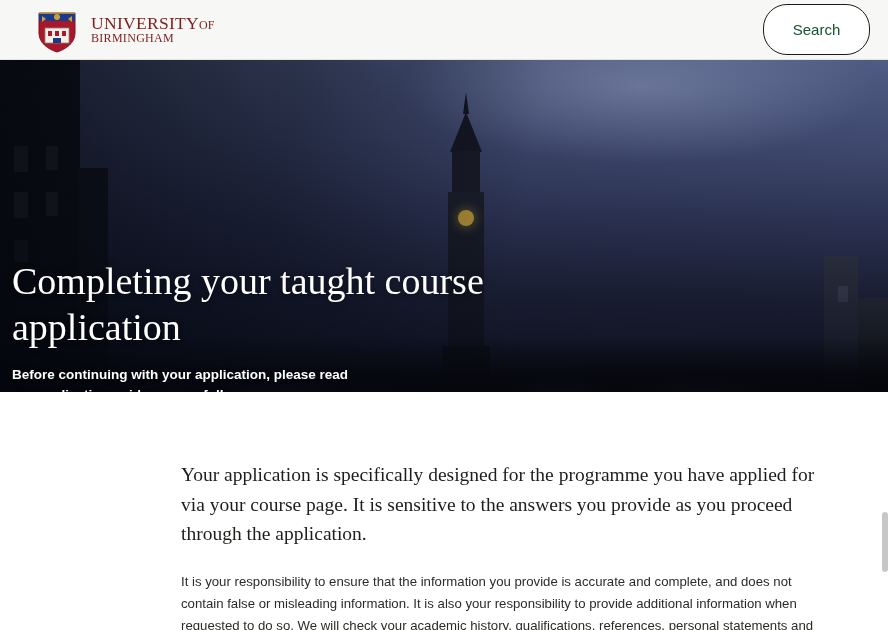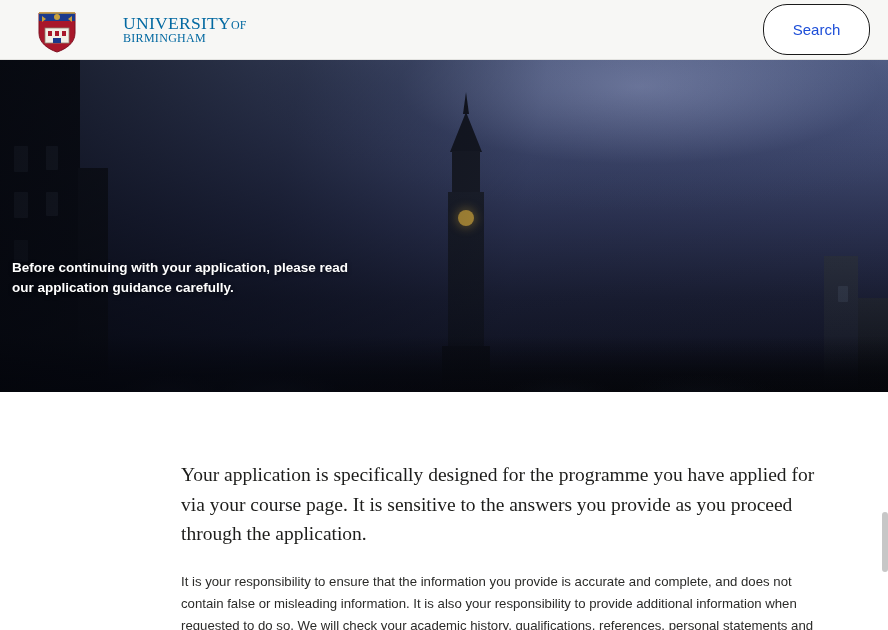--- a/index.html
+++ b/index.html
@@ -29,22 +29,21 @@
   }
   .crest {
     width: 42px;
     height: 46px;
     position: relative;
     flex: 0 0 auto;
   }
   .crest svg { display: block; }
   .wordmark {
     line-height: 1.04;
-    color: #0369a1;
-    margin-left: 32px;
+    color: #7f1d1d;
   }
   .wordmark .l1 {
     font-family: "Liberation Serif", serif;
     font-size: 17.5px;
     letter-spacing: 0.3px;
     font-weight: 400;
     white-space: nowrap;
   }
   .wordmark .l1 .of {
     font-size: 12px;
@@ -56,21 +55,21 @@
     letter-spacing: 0.3px;
     font-weight: 400;
     white-space: nowrap;
   }
   .search-btn {
     width: 107px;
     height: 51px;
     border-radius: 24px;
     border: 1.5px solid #1b1b1b;
     background: #ffffff;
-    color: #1d4ed8;
+    color: #14532d;
     font-size: 15px;
     font-weight: 400;
     display: flex;
     align-items: center;
     justify-content: center;
     cursor: pointer;
     font-family: "Liberation Sans", sans-serif;
   }
 
   
@@ -305,20 +304,21 @@
     <div class="belfry"></div>
     <div class="shaft"></div>
     <div class="clockface"></div>
     <div class="base"></div>
   </div>
 
   <div class="treeline"></div>
   <div class="hero-scrim"></div>
 
   <div class="hero-content">
+    <h1 class="hero-title">Completing your taught course application</h1>
     <div class="hero-sub">Before continuing with your application, please read our application guidance carefully.</div>
   </div>
 </div>
 
 <div class="main">
   <p class="lead">Your application is specifically designed for the programme you have applied for via your course page. It is sensitive to the answers you provide as you proceed through the application.</p>
   <p class="para">It is your responsibility to ensure that the information you provide is accurate and complete, and does not contain false or misleading information. It is also your responsibility to provide additional information when requested to do so. We will check your academic history, qualifications, references, personal statements and anything else provided as part of your application for accuracy.</p>
 </div>
 
 <div class="scroll-track">

